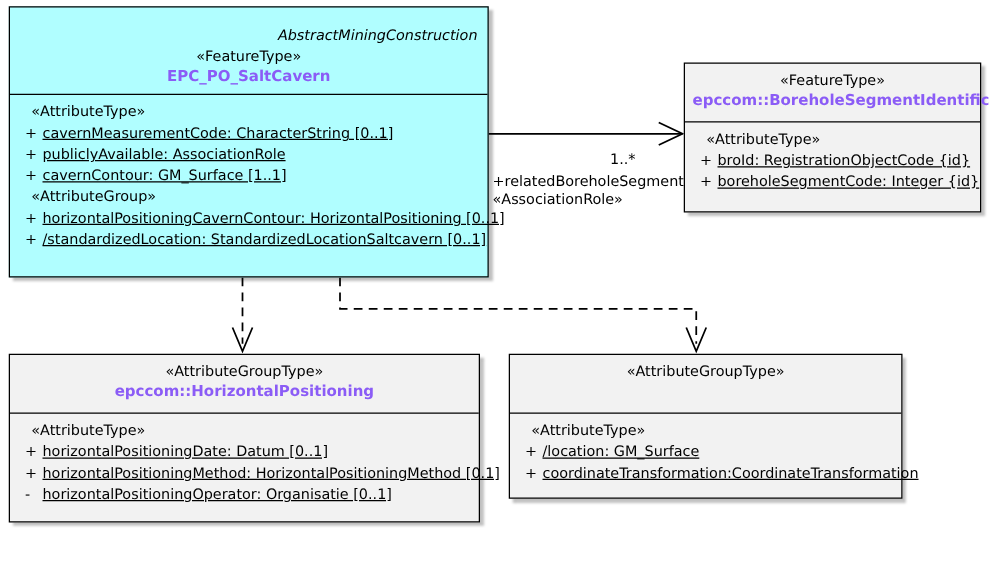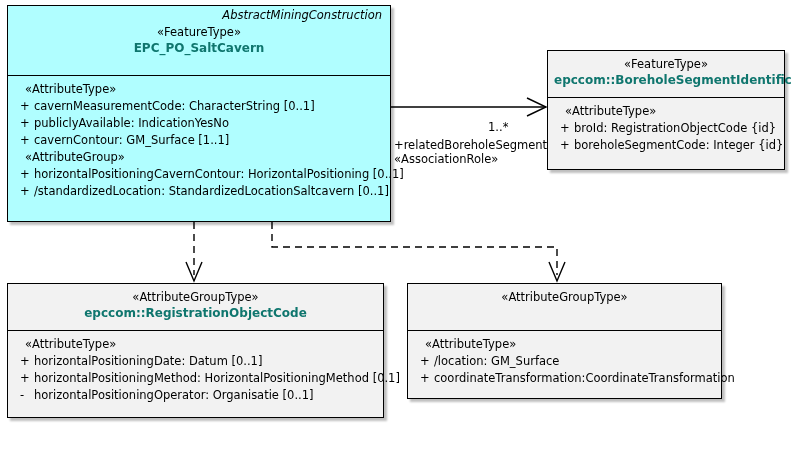--- a/index.html
+++ b/index.html
@@ -25,21 +25,21 @@
     border: 1.6px solid #000000;
     box-shadow: 3px 3px 2px rgba(0,0,0,0.25);
     background: #f4f4f4;
   }
   .uml-box.cyan { background: #b0feff; }
   .uml-box.grey { background: #f2f2f2; }
 
   .uml-header {
     box-sizing: border-box;
     border-bottom: 1.6px solid #000000;
-    padding: 2px 6px 4px 6px;
+    padding: 15px 6px 4px 6px;
     text-align: center;
   }
   .uml-body {
     box-sizing: border-box;
     padding: 5px 4px 4px 4px;
   }
 
   .pkg-label {
     display: block;
     text-align: right;
@@ -54,21 +54,21 @@
     display: block;
     font-size: 11.5px;
     line-height: 16px;
     color: #000;
   }
   .classname {
     display: block;
     font-size: 12px;
     font-weight: bold;
     line-height: 17px;
-    color: #0f766e;
+    color: #8b5cf6;
   }
 
   .group-stereo {
     font-size: 11.5px;
     line-height: 17px;
     color: #000;
     padding-left: 13px;
   }
 
   .attr-row {
@@ -79,21 +79,21 @@
     color: #000;
     white-space: nowrap;
   }
   .attr-vis {
     width: 22px;
     flex: 0 0 22px;
     text-align: left;
     padding-left: 8px;
     box-sizing: border-box;
   }
-  .attr-text { flex: 1 1 auto; }
+  .attr-text { flex: 1 1 auto; text-decoration: underline; }
 
   
   .conn-svg {
     position: absolute;
     left: 0;
     top: 0;
     width: 791px;
     height: 461px;
     overflow: visible;
     pointer-events: none;
@@ -144,21 +144,21 @@
       <span class="classname">EPC_PO_SaltCavern</span>
     </div>
     <div class="uml-body">
       <div class="group-stereo">«AttributeType»</div>
       <div class="attr-row">
         <span class="attr-vis">+</span>
         <span class="attr-text">cavernMeasurementCode: CharacterString [0..1]</span>
       </div>
       <div class="attr-row">
         <span class="attr-vis">+</span>
-        <span class="attr-text">publiclyAvailable: IndicationYesNo</span>
+        <span class="attr-text">publiclyAvailable: AssociationRole</span>
       </div>
       <div class="attr-row">
         <span class="attr-vis">+</span>
         <span class="attr-text">cavernContour: GM_Surface [1..1]</span>
       </div>
       <div class="group-stereo">«AttributeGroup»</div>
       <div class="attr-row">
         <span class="attr-vis">+</span>
         <span class="attr-text">horizontalPositioningCavernContour: HorizontalPositioning [0..1]</span>
       </div>
@@ -183,21 +183,21 @@
       <div class="attr-row">
         <span class="attr-vis">+</span>
         <span class="attr-text">boreholeSegmentCode: Integer {id}</span>
       </div>
     </div>
   </div>
 
   <div class="uml-box grey" style="left:7px; top:283px; width:377px; height:135px;">
     <div class="uml-header" style="height:47px; padding-top:5px;">
       <span class="stereotype">«AttributeGroupType»</span>
-      <span class="classname">epccom::RegistrationObjectCode</span>
+      <span class="classname">epccom::HorizontalPositioning</span>
     </div>
     <div class="uml-body">
       <div class="group-stereo">«AttributeType»</div>
       <div class="attr-row">
         <span class="attr-vis">+</span>
         <span class="attr-text">horizontalPositioningDate: Datum [0..1]</span>
       </div>
       <div class="attr-row">
         <span class="attr-vis">+</span>
         <span class="attr-text">horizontalPositioningMethod: HorizontalPositioningMethod [0.1]</span>

